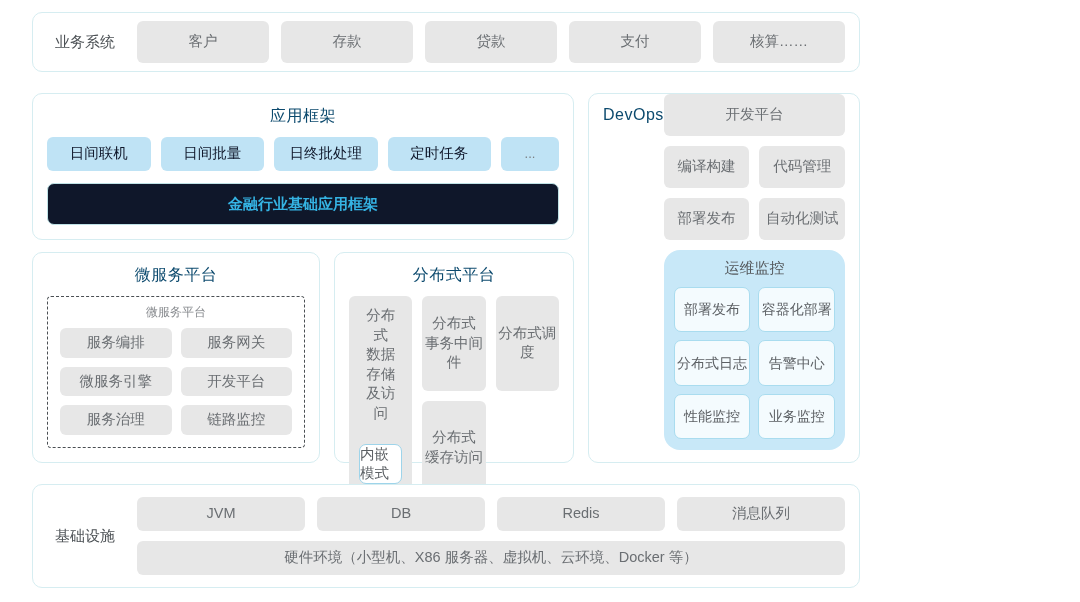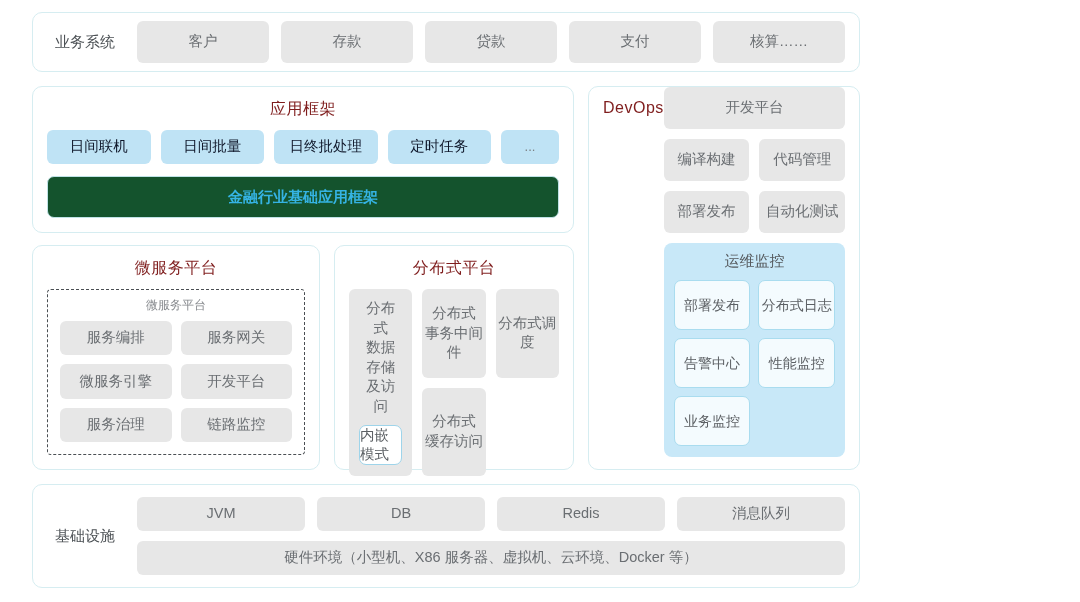--- a/index.html
+++ b/index.html
@@ -12,34 +12,34 @@
     color: #555a5e;
     overflow: hidden;
   }
 
   .page {
     width: 892px;
     height: 602px;
     padding: 12px 32px 14px 32px;
     display: flex;
     flex-direction: column;
-    gap: 14px;
+    gap: 21px;
   }
 
   
   .card {
     background: #ffffff;
     border: 1px solid #d6edf1;
     border-radius: 10px;
   }
 
   .card-title {
     text-align: center;
     font-size: 16px;
-    color: #7f1d1d;
+    color: #0c4a6e;
     padding: 12px 0 10px 0;
     letter-spacing: .5px;
   }
 
   
   .chip {
     background: #e7e7e7;
     border-radius: 6px;
     display: flex;
     align-items: center;
@@ -52,20 +52,21 @@
   }
   .chip-blue {
     background: #bfe3f5;
     color: #0f172a;
   }
   .chip-white-blue {
     background: #ffffff;
     border: 1px solid #9ed4ea;
     border-radius: 7px;
     color: #5c6064;
+    margin-top: 12px;
   }
   .chip-onblue {
     background: #f4fbfe;
     border: 1px solid #a9dcef;
     border-radius: 7px;
     color: #5c6064;
     font-size: 14px;
   }
 
   
@@ -125,21 +126,21 @@
   .appfw-banner {
     height: 42px;
     border: 1px solid #bfe2e6;
     border-radius: 7px;
     display: flex;
     align-items: center;
     justify-content: center;
     font-size: 15px;
     font-weight: bold;
     color: #35b3e3;
-    background: #14532d;
+    background: #0f172a;
   }
 
   
   .lower {
     flex: 1;
     display: flex;
     gap: 14px;
     min-height: 0;
   }
   .micro {
@@ -223,21 +224,21 @@
   .devops-pair {
     display: flex;
     gap: 10px;
     height: 42px;
   }
   .devops-pair .chip { flex: 1; }
 
   .ops-panel {
     flex: 1;
     background: #c8e8f8;
-    border-radius: 8px;
+    border-radius: 16px;
     display: flex;
     flex-direction: column;
     padding: 0 10px 11px 10px;
     min-height: 0;
   }
   .ops-title {
     text-align: center;
     font-size: 15px;
     color: #55595d;
     padding: 9px 0 9px 0;
@@ -351,20 +352,21 @@
           <div class="chip">代码管理</div>
         </div>
         <div class="devops-pair">
           <div class="chip">部署发布</div>
           <div class="chip">自动化测试</div>
         </div>
         <div class="ops-panel">
           <div class="ops-title">运维监控</div>
           <div class="ops-grid">
             <div class="chip chip-onblue">部署发布</div>
+            <div class="chip chip-onblue">容器化部署</div>
             <div class="chip chip-onblue">分布式日志</div>
             <div class="chip chip-onblue">告警中心</div>
             <div class="chip chip-onblue">性能监控</div>
             <div class="chip chip-onblue">业务监控</div>
           </div>
         </div>
       </div>
     </div>
 
   </div>

